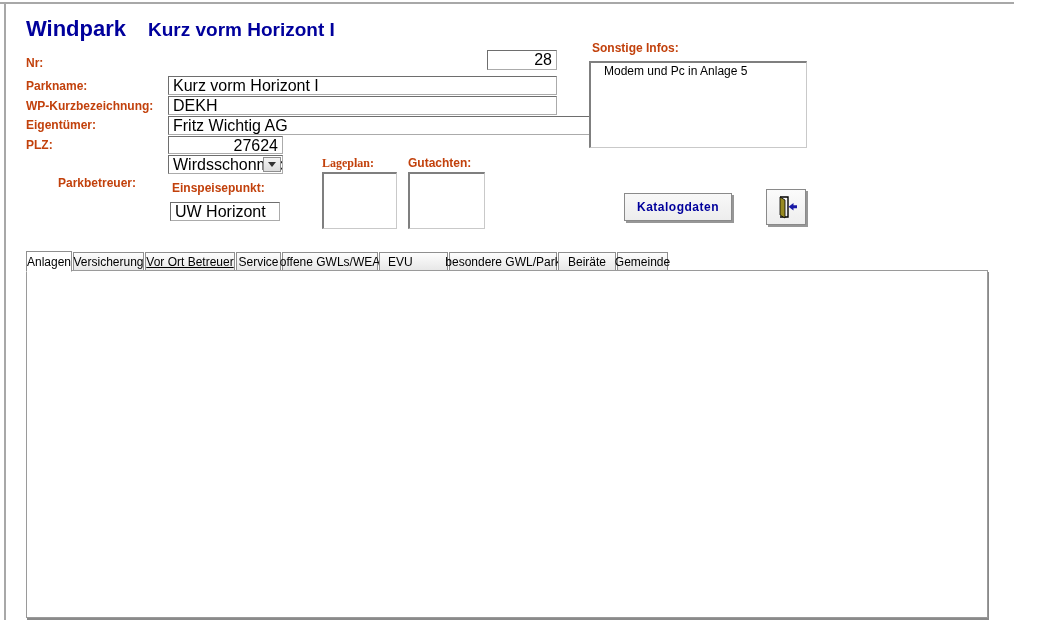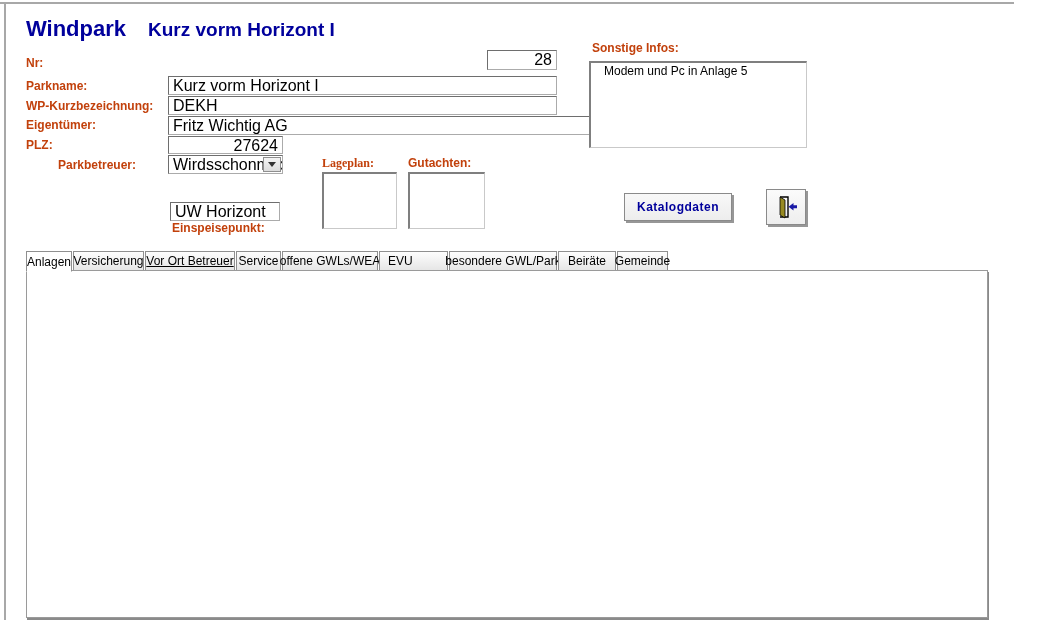--- a/index.html
+++ b/index.html
@@ -38,21 +38,21 @@
     width:0;height:0;border-left:4px solid transparent;border-right:4px solid transparent;
     border-top:5px solid #333;
   }
   .btn{
     background:linear-gradient(#f8f8f8,#ededed);
     border:1px solid #8a8a8a;box-shadow:2px 2px 0 #979797;
     color:#00009C;font-weight:bold;font-size:12px;letter-spacing:0.5px;
     display:flex;align-items:center;justify-content:center;box-sizing:border-box;cursor:default;
   }
   
-  .tabstrip{left:26px;top:251px;height:20px;display:flex;}
+  .tabstrip{left:26px;top:251px;height:20px;display:flex;align-items:flex-end;}
   .tab{
     height:19px;box-sizing:border-box;margin-right:1px;
     border:1px solid #8f8f8f;border-bottom:none;
     background:linear-gradient(#fdfdfd,#e6e6e6);
     font-size:12px;display:flex;align-items:center;justify-content:center;
     padding:0 4px;white-space:nowrap;cursor:default;
   }
   .tab.active{
     background:#fff;height:21px;position:relative;z-index:3;
     border-bottom:1px solid #fff;margin-bottom:-1px;
@@ -92,22 +92,22 @@
 <div class="abs win-left"></div>
 
 <div class="abs app-title">Windpark</div>
 <div class="abs park-title">Kurz vorm Horizont I</div>
 
 <div class="abs blue-label" style="left:26px;top:56px;">Nr:</div>
 <div class="abs blue-label" style="left:26px;top:79px;">Parkname:</div>
 <div class="abs blue-label" style="left:26px;top:99px;">WP-Kurzbezeichnung:</div>
 <div class="abs blue-label" style="left:26px;top:118px;">Eigentümer:</div>
 <div class="abs blue-label" style="left:26px;top:138px;">PLZ:</div>
-<div class="abs blue-label" style="left:26px;top:158px;padding-left:32px;">Parkbetreuer:</div>
-<div class="abs blue-label" style="left:172px;top:181px;margin-top:40px;">Einspeisepunkt:</div>
+<div class="abs blue-label" style="left:26px;top:176px;padding-left:32px;">Parkbetreuer:</div>
+<div class="abs blue-label" style="left:172px;top:181px;">Einspeisepunkt:</div>
 <div class="abs blue-label" style="left:322px;top:156px;font-family:Liberation Serif, serif;">Lageplan:</div>
 <div class="abs blue-label" style="left:408px;top:156px;">Gutachten:</div>
 <div class="abs blue-label" style="left:592px;top:41px;">Sonstige Infos:</div>
 
 <div class="abs tbox right" style="left:487px;top:50px;width:70px;height:20px;">28</div>
 <div class="abs tbox" style="left:168px;top:76px;width:389px;height:19px;">Kurz vorm Horizont I</div>
 <div class="abs tbox" style="left:168px;top:96px;width:389px;height:19px;">DEKH</div>
 
 <div class="abs tbox" style="left:168px;top:116px;width:454px;height:19px;padding-right:20px;">
   <span>Fritz Wichtig AG</span>

